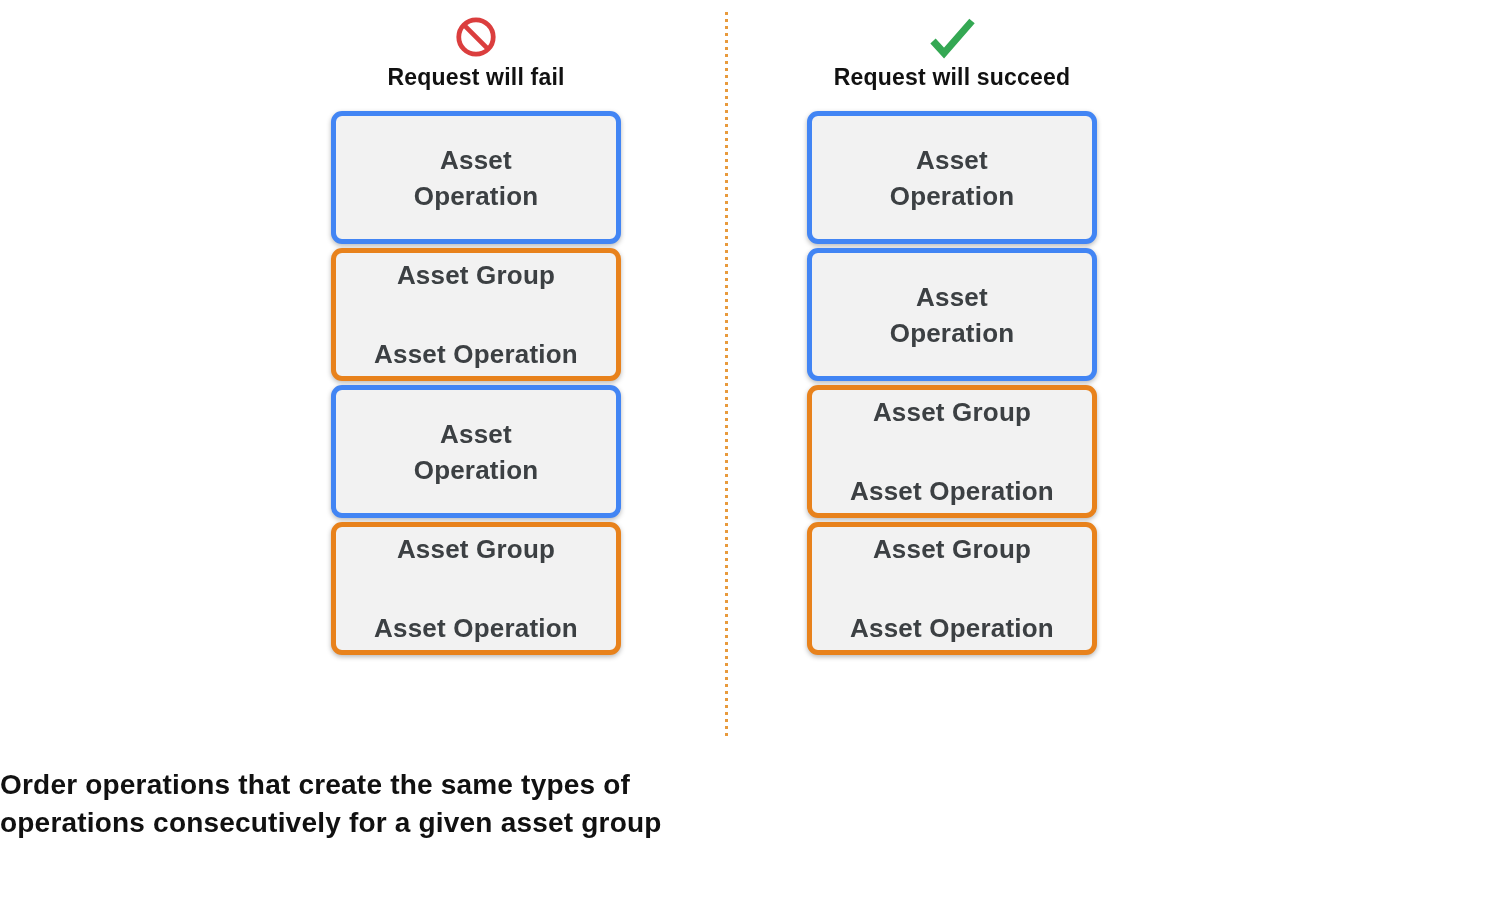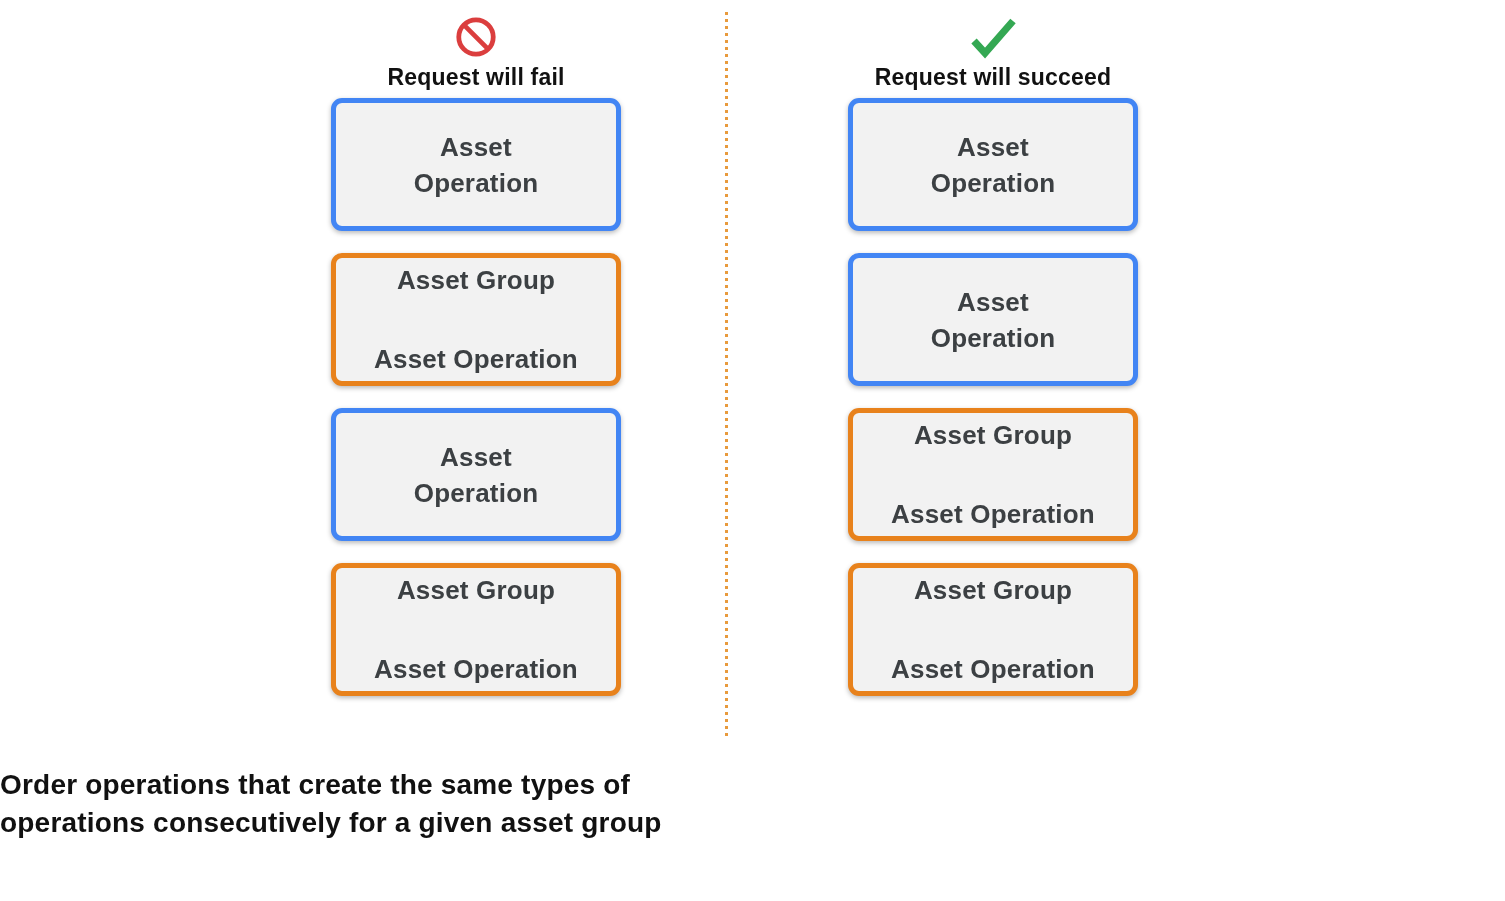--- a/index.html
+++ b/index.html
@@ -19,44 +19,44 @@
   
   .column {
     position: absolute;
     top: 14px;
     width: 290px;
     display: flex;
     flex-direction: column;
     align-items: center;
   }
   .column-fail    { left: 331px; }
-  .column-succeed { left: 848px; align-items: center; }
+  .column-succeed { left: 807px; align-items: center; }
 
   .col-icon {
     height: 46px;
     display: flex;
     align-items: center;
     justify-content: center;
   }
   .col-title {
     font-size: 23px;
     font-weight: bold;
     color: var(--heading-text, #111);
     letter-spacing: 0.2px;
     margin-top: 4px;
-    margin-bottom: 7px;
+    margin-bottom: 20px;
     white-space: nowrap;
   }
 
   
   .box {
     box-sizing: border-box;
     width: 100%;
     height: 133px;
-    margin-bottom: 22px;
+    margin-bottom: 4px;
     border-radius: 11px;
     background: var(--box-fill, #F2F2F2);
     border: 5px solid #888;
     box-shadow: 0 2px 5px rgba(0,0,0,0.28);
     display: flex;
     flex-direction: column;
     align-items: center;
     justify-content: center;
     text-align: center;
     color: var(--box-text, #3C4043);

